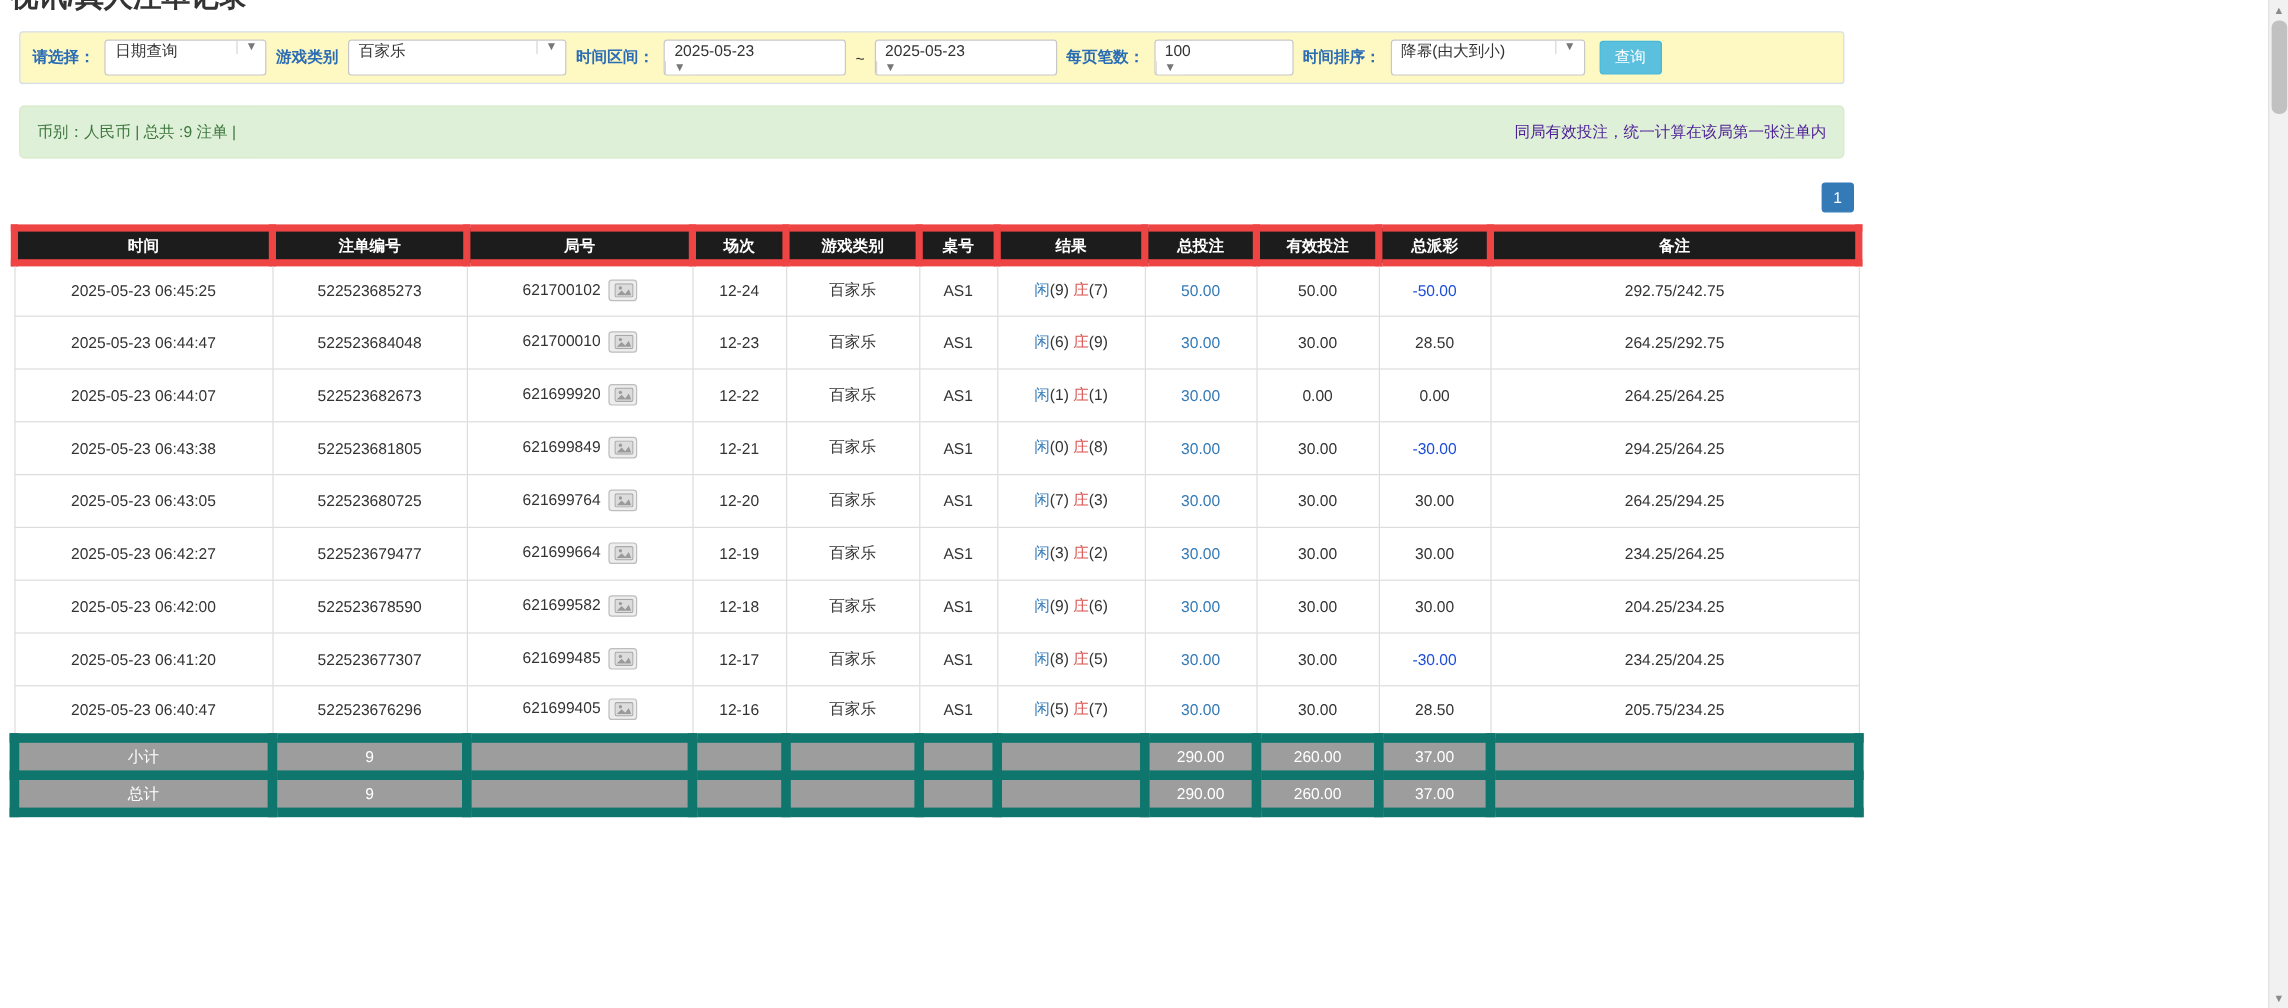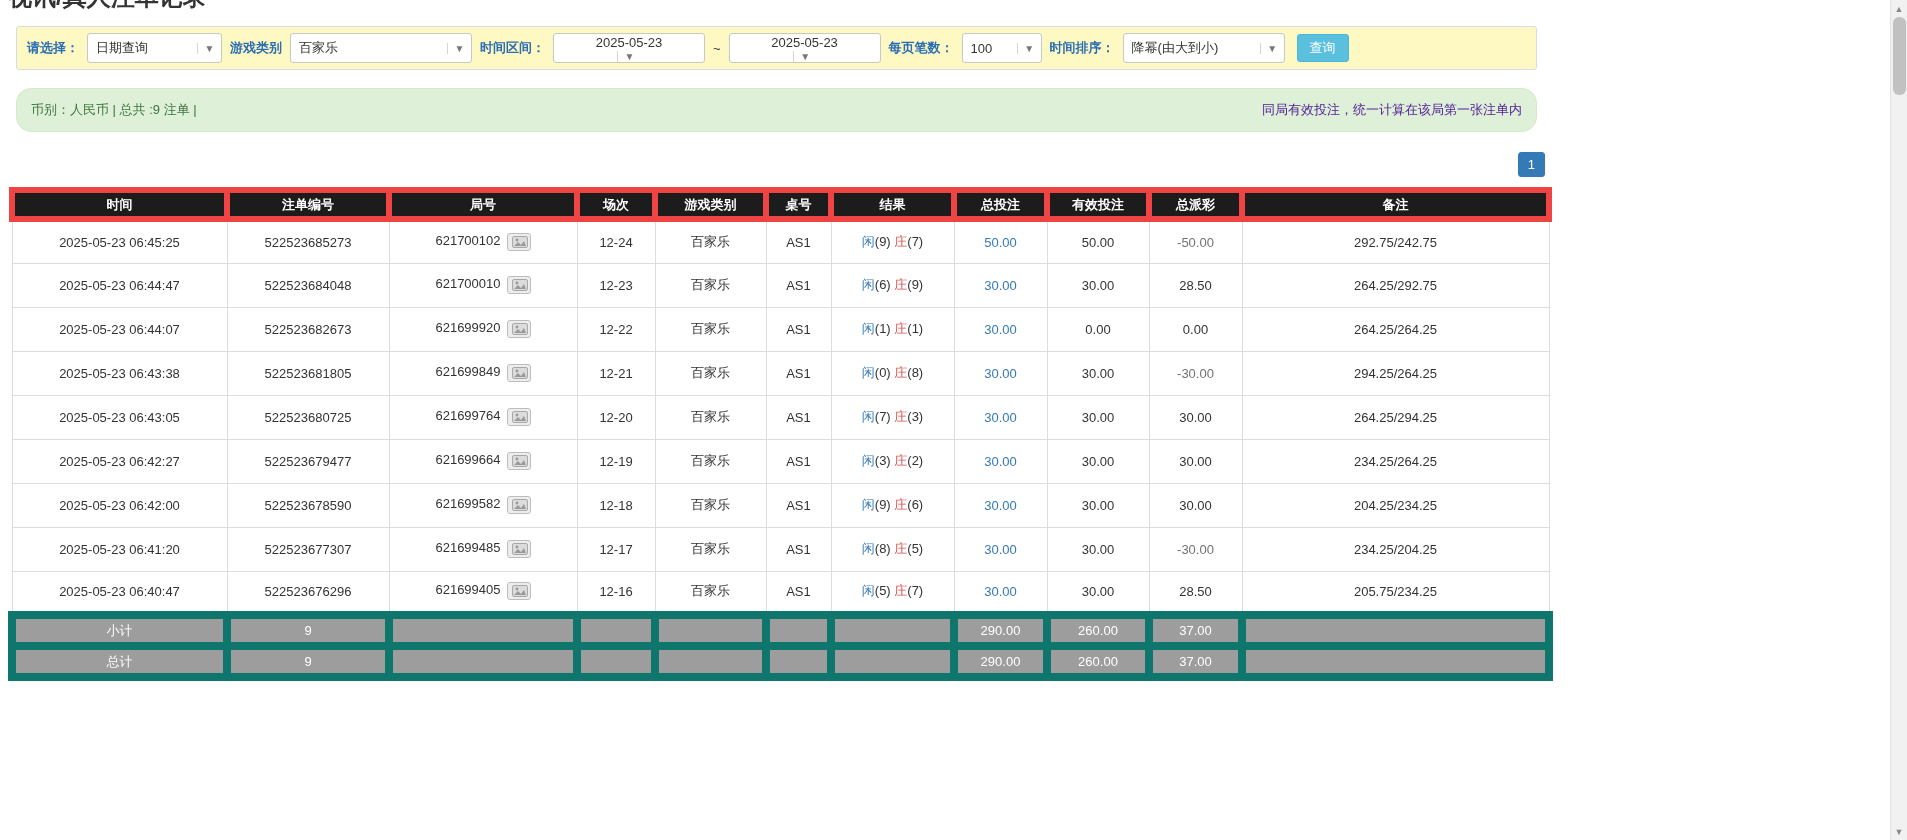--- a/index.html
+++ b/index.html
@@ -15,54 +15,54 @@
   .title-clip { height: 10px; overflow: hidden; margin-left: 8px; }
   .title-clip h1 { font-size: 24px; font-weight: bold; color: #333; margin: -19px 0 0 0; white-space: nowrap; }
 
   
   .filter-bar {
     margin: 16px 16px 0; height: 44px; background: #fef9c3;
     border: 1px solid #d3dde8; border-radius: 3px;
     display: flex; align-items: center; padding: 0 10px; gap: 8px; white-space: nowrap;
   }
   .flabel { color: #2a6db4; font-weight: bold; }
-  .combo { display: flex; height: 30px; background: #fff; border: 1px solid #c8c8c8; border-radius: 3px; align-items: center; overflow: hidden; }
+  .combo { display: flex; height: 30px; background: #fff; border: 1px solid #c8c8c8; border-radius: 3px; align-items: flex-start; overflow: hidden; }
   .combo .val { flex: 1; padding: 0 8px; display: flex; align-items: center; color: #333; }
   .combo .caret { width: 24px; border-left: 1px solid #d6d6d6; display: flex; align-items: center; justify-content: center; color: #777; font-size: 10px; background: #fff; cursor: pointer; }
-  .w1 { width: 135px; } .w2 { width: 182px; } .w3 { width: 152px; flex-direction: column; } .w5 { width: 80px; } .w6 { width: 162px; }
+  .w1 { width: 135px; } .w2 { width: 182px; } .w3 { width: 152px; flex-direction: column; } .w5 { width: 116px; flex-direction: column; } .w6 { width: 162px; }
   .tilde { color: #333; }
   .btn-query {
     height: 28px; padding: 0 12px; background: #5bc0de; border: 1px solid #46b8da;
     color: #fff; border-radius: 3px; font-size: 13px; cursor: pointer; margin-left: 4px;
     font-family: inherit;
   }
 
   
   .alert-bar {
-    margin: 18px 16px 0; background: #dff0d8; border: 1px solid #d6e9c6; border-radius: 15px;
+    margin: 18px 16px 0; background: #dff0d8; border: 1px solid #d6e9c6; border-radius: 4px;
     padding: 12px 14px; display: flex; justify-content: space-between; align-items: center;
     color: #3c763d;
   }
   .alert-right { color: #4c1d95; }
 
   
   .pagi { margin: 20px 8px 10px; text-align: right; }
   .page-btn {
     display: inline-block; min-width: 12px; padding: 4px 9px; background: #337ab7;
     border: 1px solid #337ab7; color: #fff; border-radius: 3px; text-align: center; cursor: pointer;
   }
 
   
   table { margin: 0 8px; border-collapse: collapse; table-layout: fixed; width: 1537px; font-size: 13px; }
   thead th { background: #1c1c1c; color: #fff; height: 29px; font-weight: bold; border: 6px solid #ef4444; padding: 0; }
   tbody td { height: 44px; text-align: center; color: #333; border: 1px solid #ddd; background: #fff; padding: 0 4px; }
   tfoot td { height: 31px; background: #9d9d9d; color: #fff; text-align: center; border: 8px solid #0f766e; padding: 0 4px; }
   .blue { color: #337ab7; }
   .red { color: #d9534f; }
-  .neg { color: #737373; margin-top: 11px; }
+  .neg { color: #1d4ed8; margin-top: 11px; }
   .link { color: #337ab7; cursor: pointer; }
   .round-icon {
     display: inline-block; vertical-align: middle; margin-left: 6px; cursor: pointer;
     width: 24px; height: 18px; background: #ededed; border: 1px solid #bdbdbd; border-radius: 3px;
     position: relative;
   }
   .round-icon svg { position: absolute; top: 2px; left: 4px; }
 
   
   .scrollbar { position: absolute; top: 0; right: 0; width: 17px; height: 840px; background: #f1f1f1; border-left: 1px solid #e2e2e2; }

